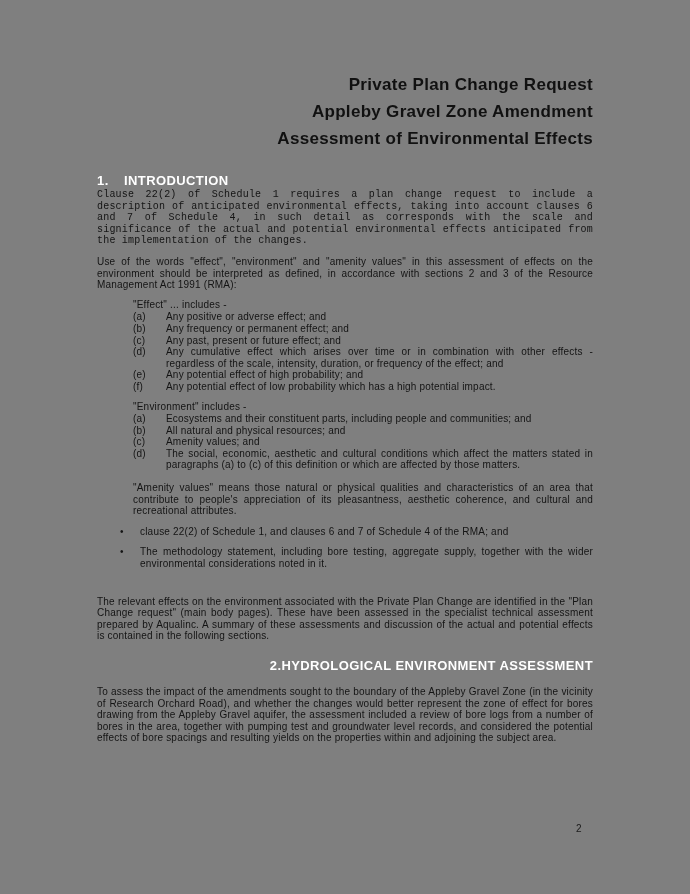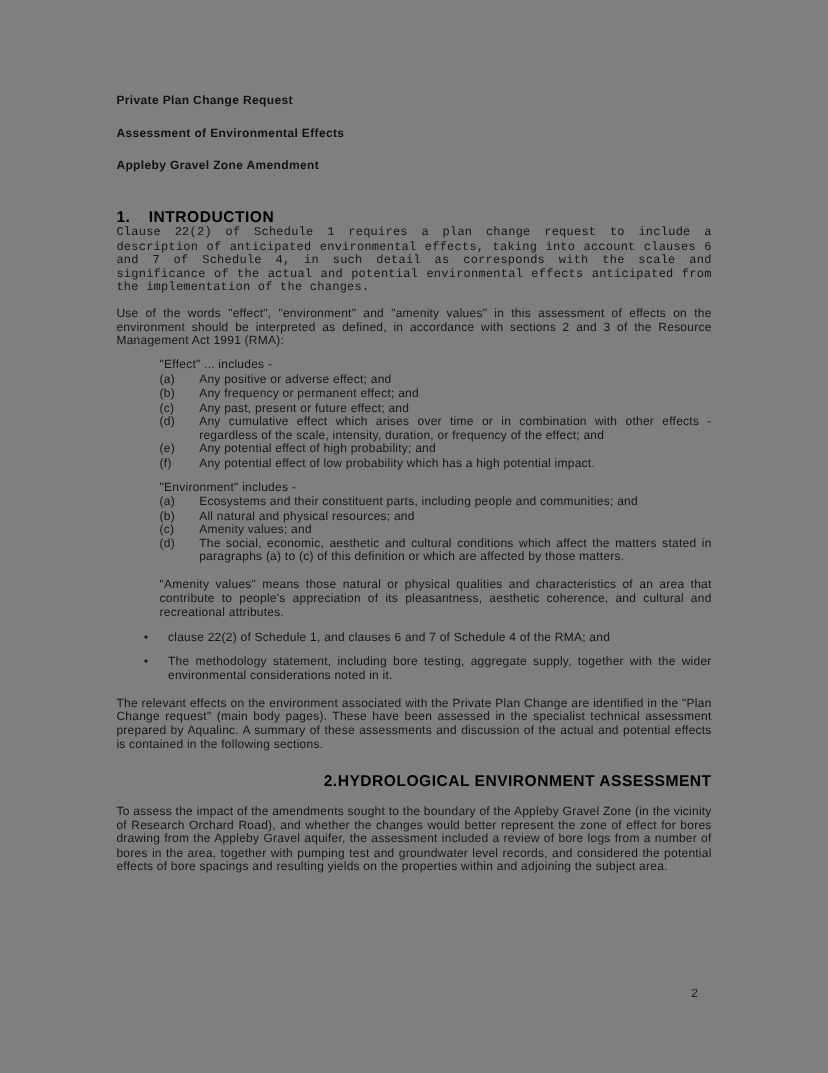--- a/index.html
+++ b/index.html
@@ -14,34 +14,34 @@
   }
   .doc {
     position: absolute;
     left: 97px;
     top: 78px;
     width: 496px;
     color: #141414;
     filter: blur(0.45px);
   }
   .title-line {
-    text-align: left;
+    text-align: right;
     font-weight: bold;
-    font-size: 10px;
+    font-size: 17px;
     line-height: 14px;
     margin-bottom: 13px;
     letter-spacing: 0.3px;
     color: #111;
   }
   .section-heading {
     font-weight: bold;
     font-size: 13px;
     line-height: 16px;
     letter-spacing: 0.4px;
-    color: #000000;
+    color: #ffffff;
   }
   .section-heading.h1 { margin-top: 27px; }
   .section-heading.h2 { margin-top: 16px; text-align: right; }
   .sec-num { display: inline-block; width: 27px; }
   .body-para {
     font-size: 10px;
     line-height: 11.6px;
     text-align: justify;
     letter-spacing: 0.2px;
     margin: 0;
@@ -63,41 +63,41 @@
   .bullet-item {
     display: flex;
     margin-left: 23px;
     margin-top: 9px;
     font-size: 10px;
     line-height: 11.6px;
     letter-spacing: 0.2px;
   }
   .bullet-item .bullet { width: 20px; flex: none; }
   .bullet-item .bullet-text { flex: 1; text-align: justify; }
-  .para3 { margin-top: 11px; }
+  .para3 { margin-top: 26px; }
   .page-number {
     position: absolute;
     left: 576px;
     top: 823px;
     font-size: 10px;
     color: #1a1a1a;
     filter: blur(0.4px);
     font-family: "Liberation Sans", sans-serif;
   }
 </style>
 </head>
 <body>
 
 <div class="page">
   <div class="doc">
 
     <div class="title-block">
       <div class="title-line">Private Plan Change Request</div>
+      <div class="title-line">Appleby Gravel Zone Amendment</div>
       <div class="title-line">Assessment of Environmental Effects</div>
-      <div class="title-line">Appleby Gravel Zone Amendment</div>
     </div>
 
     <div class="section-heading h1">
       <span class="sec-num">1.</span><span class="sec-label">INTRODUCTION</span>
     </div>
 
     <p class="body-para first">Clause 22(2) of Schedule 1 requires a plan change request to include a description of anticipated environmental effects, taking into account clauses 6 and 7 of Schedule 4, in such detail as corresponds with the scale and significance of the actual and potential environmental effects anticipated from the implementation of the changes.</p>
 
     <p class="body-para">Use of the words "effect", "environment" and "amenity values" in this assessment of effects on the environment should be interpreted as defined, in accordance with sections 2 and 3 of the Resource Management Act 1991 (RMA):</p>
 

